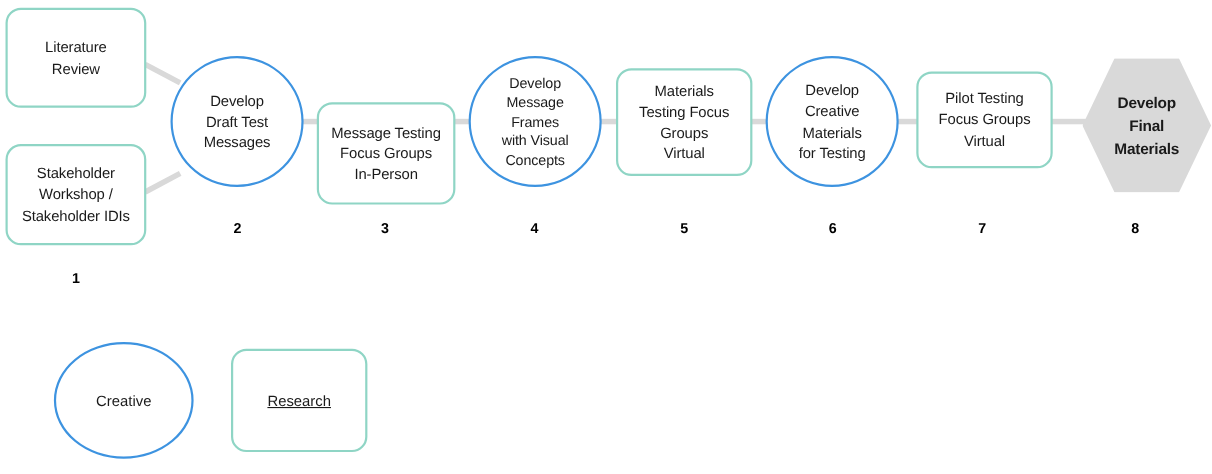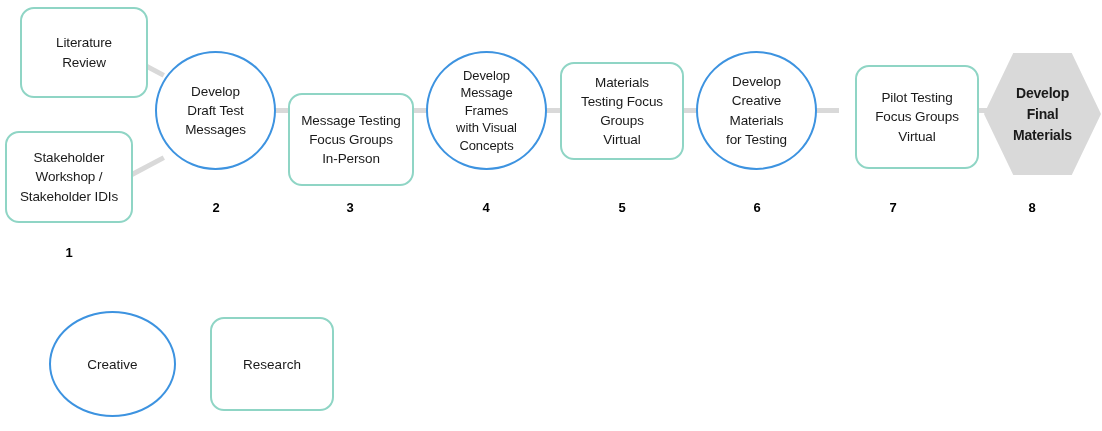--- a/index.html
+++ b/index.html
@@ -109,21 +109,21 @@
 
   <div class="conn-diag" style="left:132px; top:56px; width:36px; transform:rotate(28deg);"></div>
   <div class="conn-diag" style="left:132px; top:172px; width:36px; transform:rotate(-28deg);"></div>
   <div class="connector" style="left:270px; top:108px; width:24px; height:5px;"></div>
   <div class="connector" style="left:408px; top:108px; width:26px; height:5px;"></div>
   <div class="connector" style="left:542px; top:108px; width:24px; height:5px;"></div>
   <div class="connector" style="left:678px; top:108px; width:26px; height:5px;"></div>
   <div class="connector" style="left:812px; top:108px; width:27px; height:5px;"></div>
   <div class="connector" style="left:951px; top:108px; width:40px; height:5px;"></div>
 
-  <div class="shape rbox" style="left:5px; top:7px; width:128px; height:91px;margin-left:15px;">
+  <div class="shape rbox" style="left:5px; top:7px; width:128px; height:91px;">
     <span class="txt">Literature
 Review</span>
   </div>
 
   <div class="shape rbox" style="left:5px; top:131px; width:128px; height:92px;">
     <span class="txt">Stakeholder
 Workshop /
 Stakeholder IDIs</span>
   </div>
 
@@ -154,21 +154,21 @@
 Virtual</span>
   </div>
 
   <div class="shape circ" style="left:696px; top:51px; width:121px; height:119px;">
     <span class="txt">Develop
 Creative
 Materials
 for Testing</span>
   </div>
 
-  <div class="shape rbox" style="left:855px; top:65px; width:124px; height:104px;">
+  <div class="shape rbox" style="left:833px; top:65px; width:124px; height:88px;">
     <span class="txt">Pilot Testing
 Focus Groups
 Virtual</span>
   </div>
 
   <div class="shape hex" style="left:984px; top:53px; width:117px; height:122px;">
     <span class="txt">Develop
 Final
 Materials</span>
   </div>
@@ -179,17 +179,17 @@
   <div class="steplabel" style="left:456px; top:200px; width:60px;">4</div>
   <div class="steplabel" style="left:592px; top:200px; width:60px;">5</div>
   <div class="steplabel" style="left:727px; top:200px; width:60px;">6</div>
   <div class="steplabel" style="left:863px; top:200px; width:60px;">7</div>
   <div class="steplabel" style="left:1002px; top:200px; width:60px;">8</div>
 
   <div class="legend-circ" style="left:49px; top:311px; width:127px; height:106px;">
     <span>Creative</span>
   </div>
 
-  <div class="legend-box" style="left:210px; top:317px; width:124px; height:94px;">
+  <div class="legend-box" style="left:210px; top:317px; width:124px; height:94px;text-decoration:underline;">
     <span>Research</span>
   </div>
 
 </div>
 
 </body></html>

